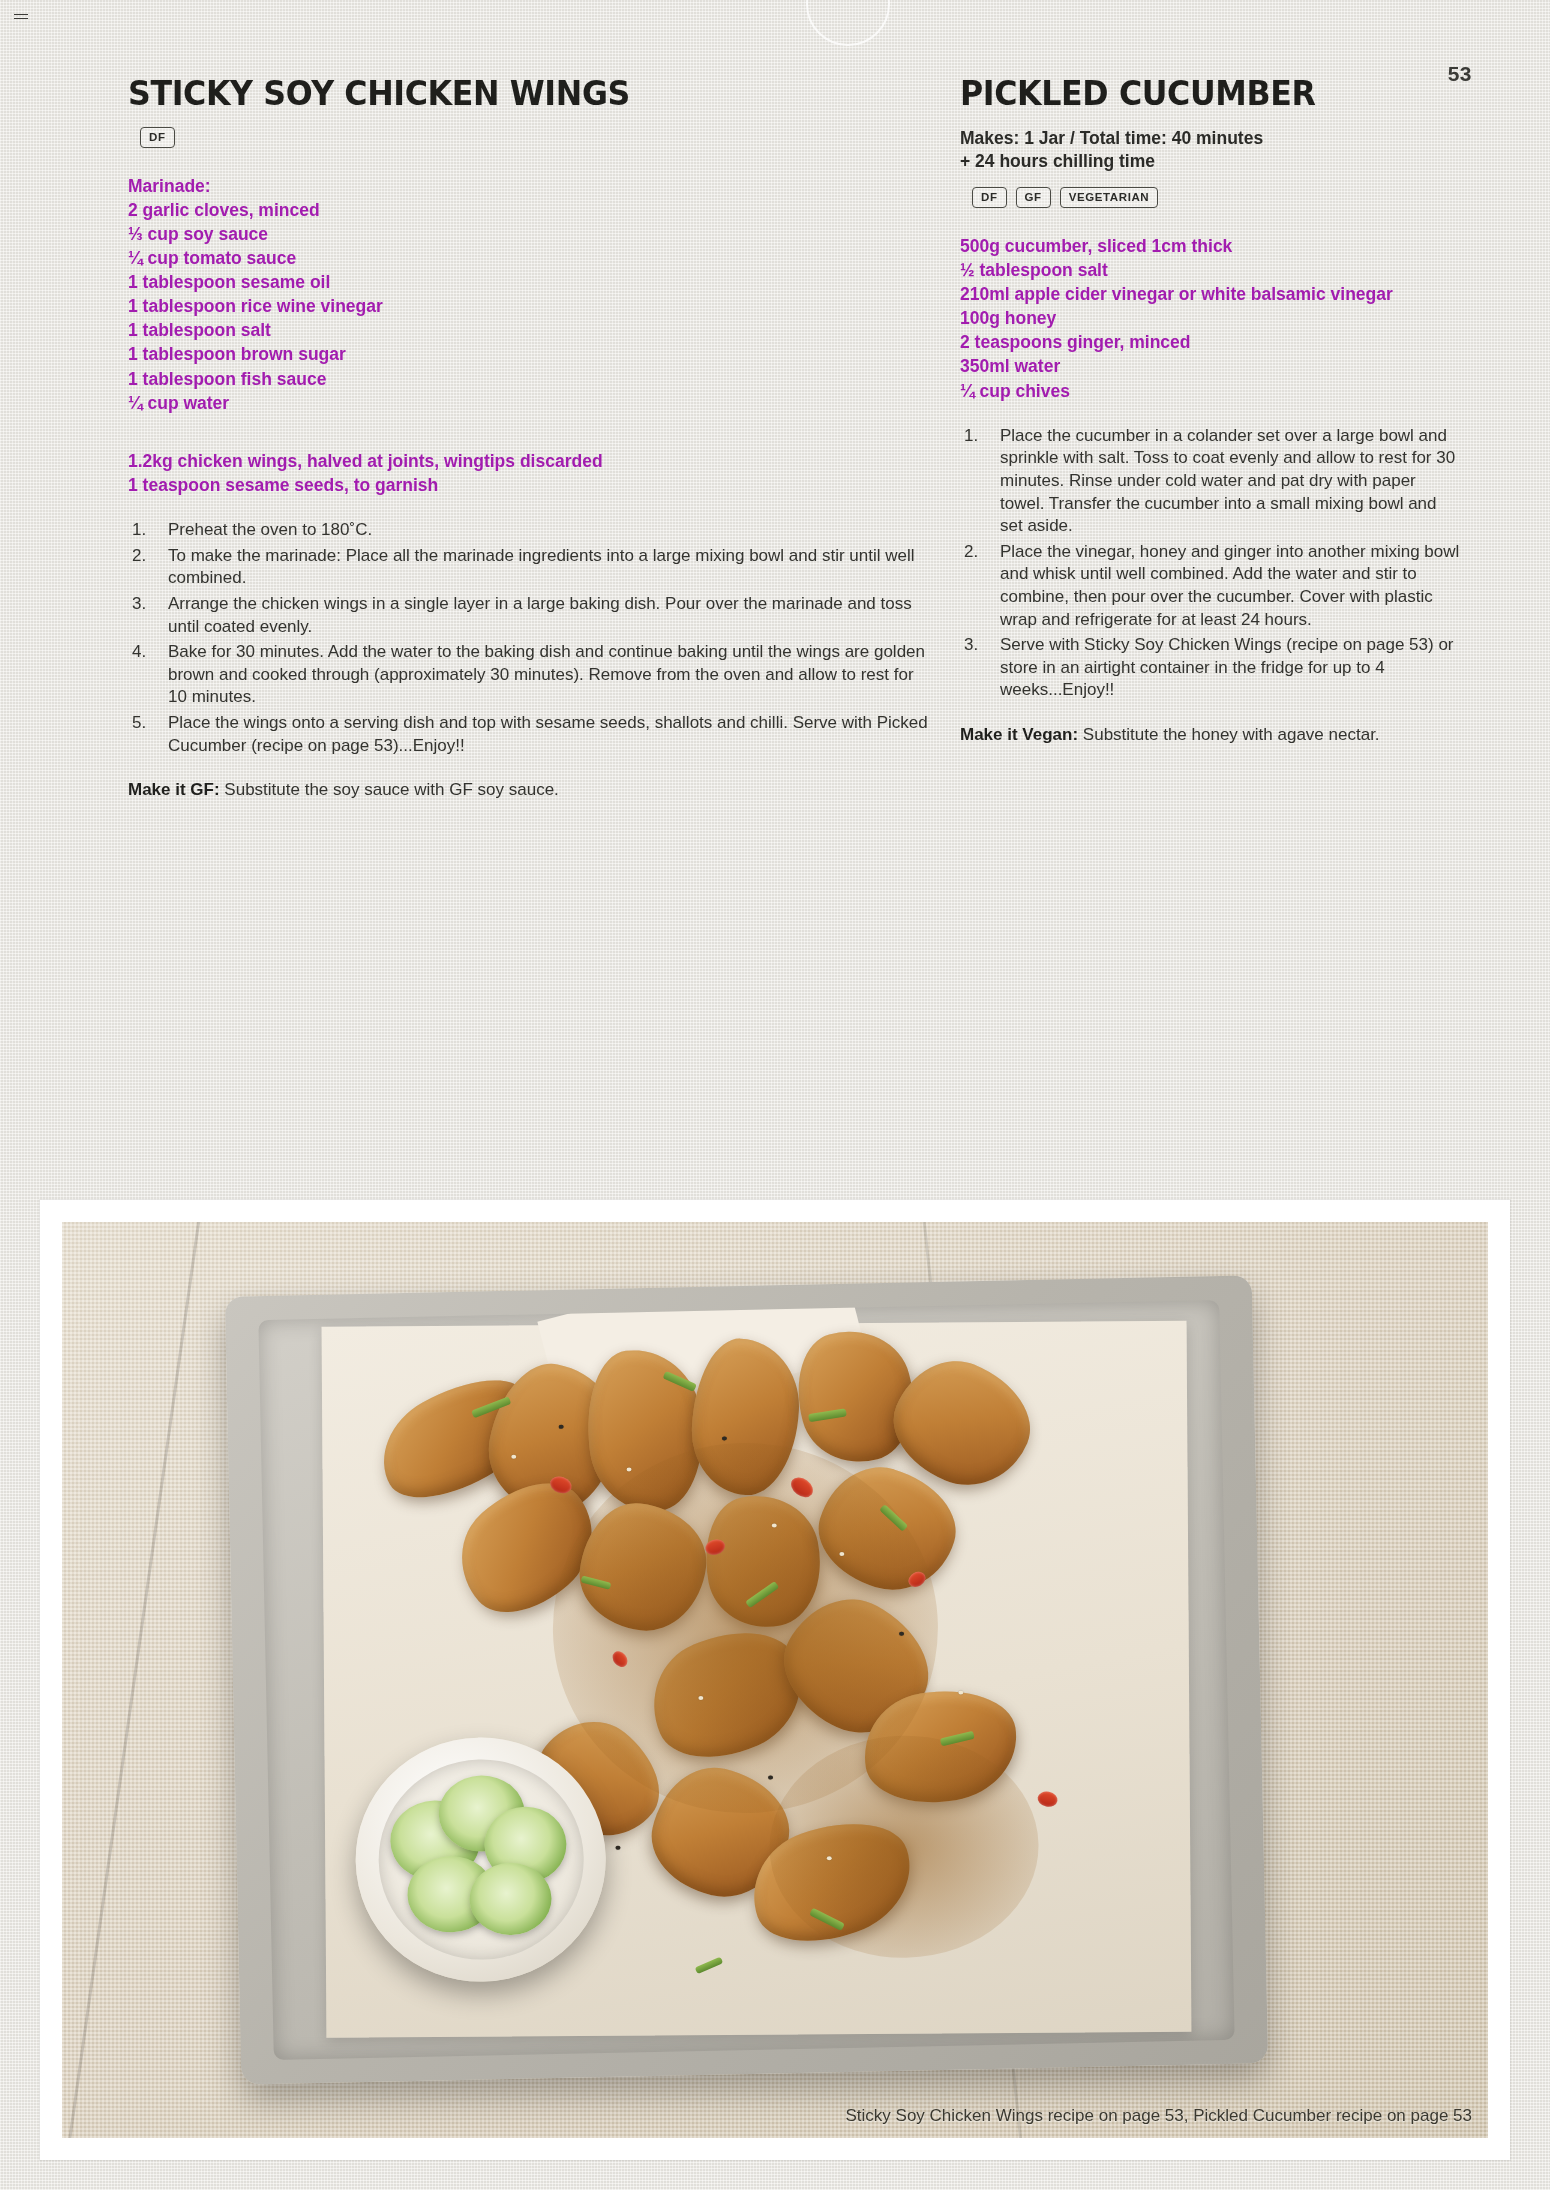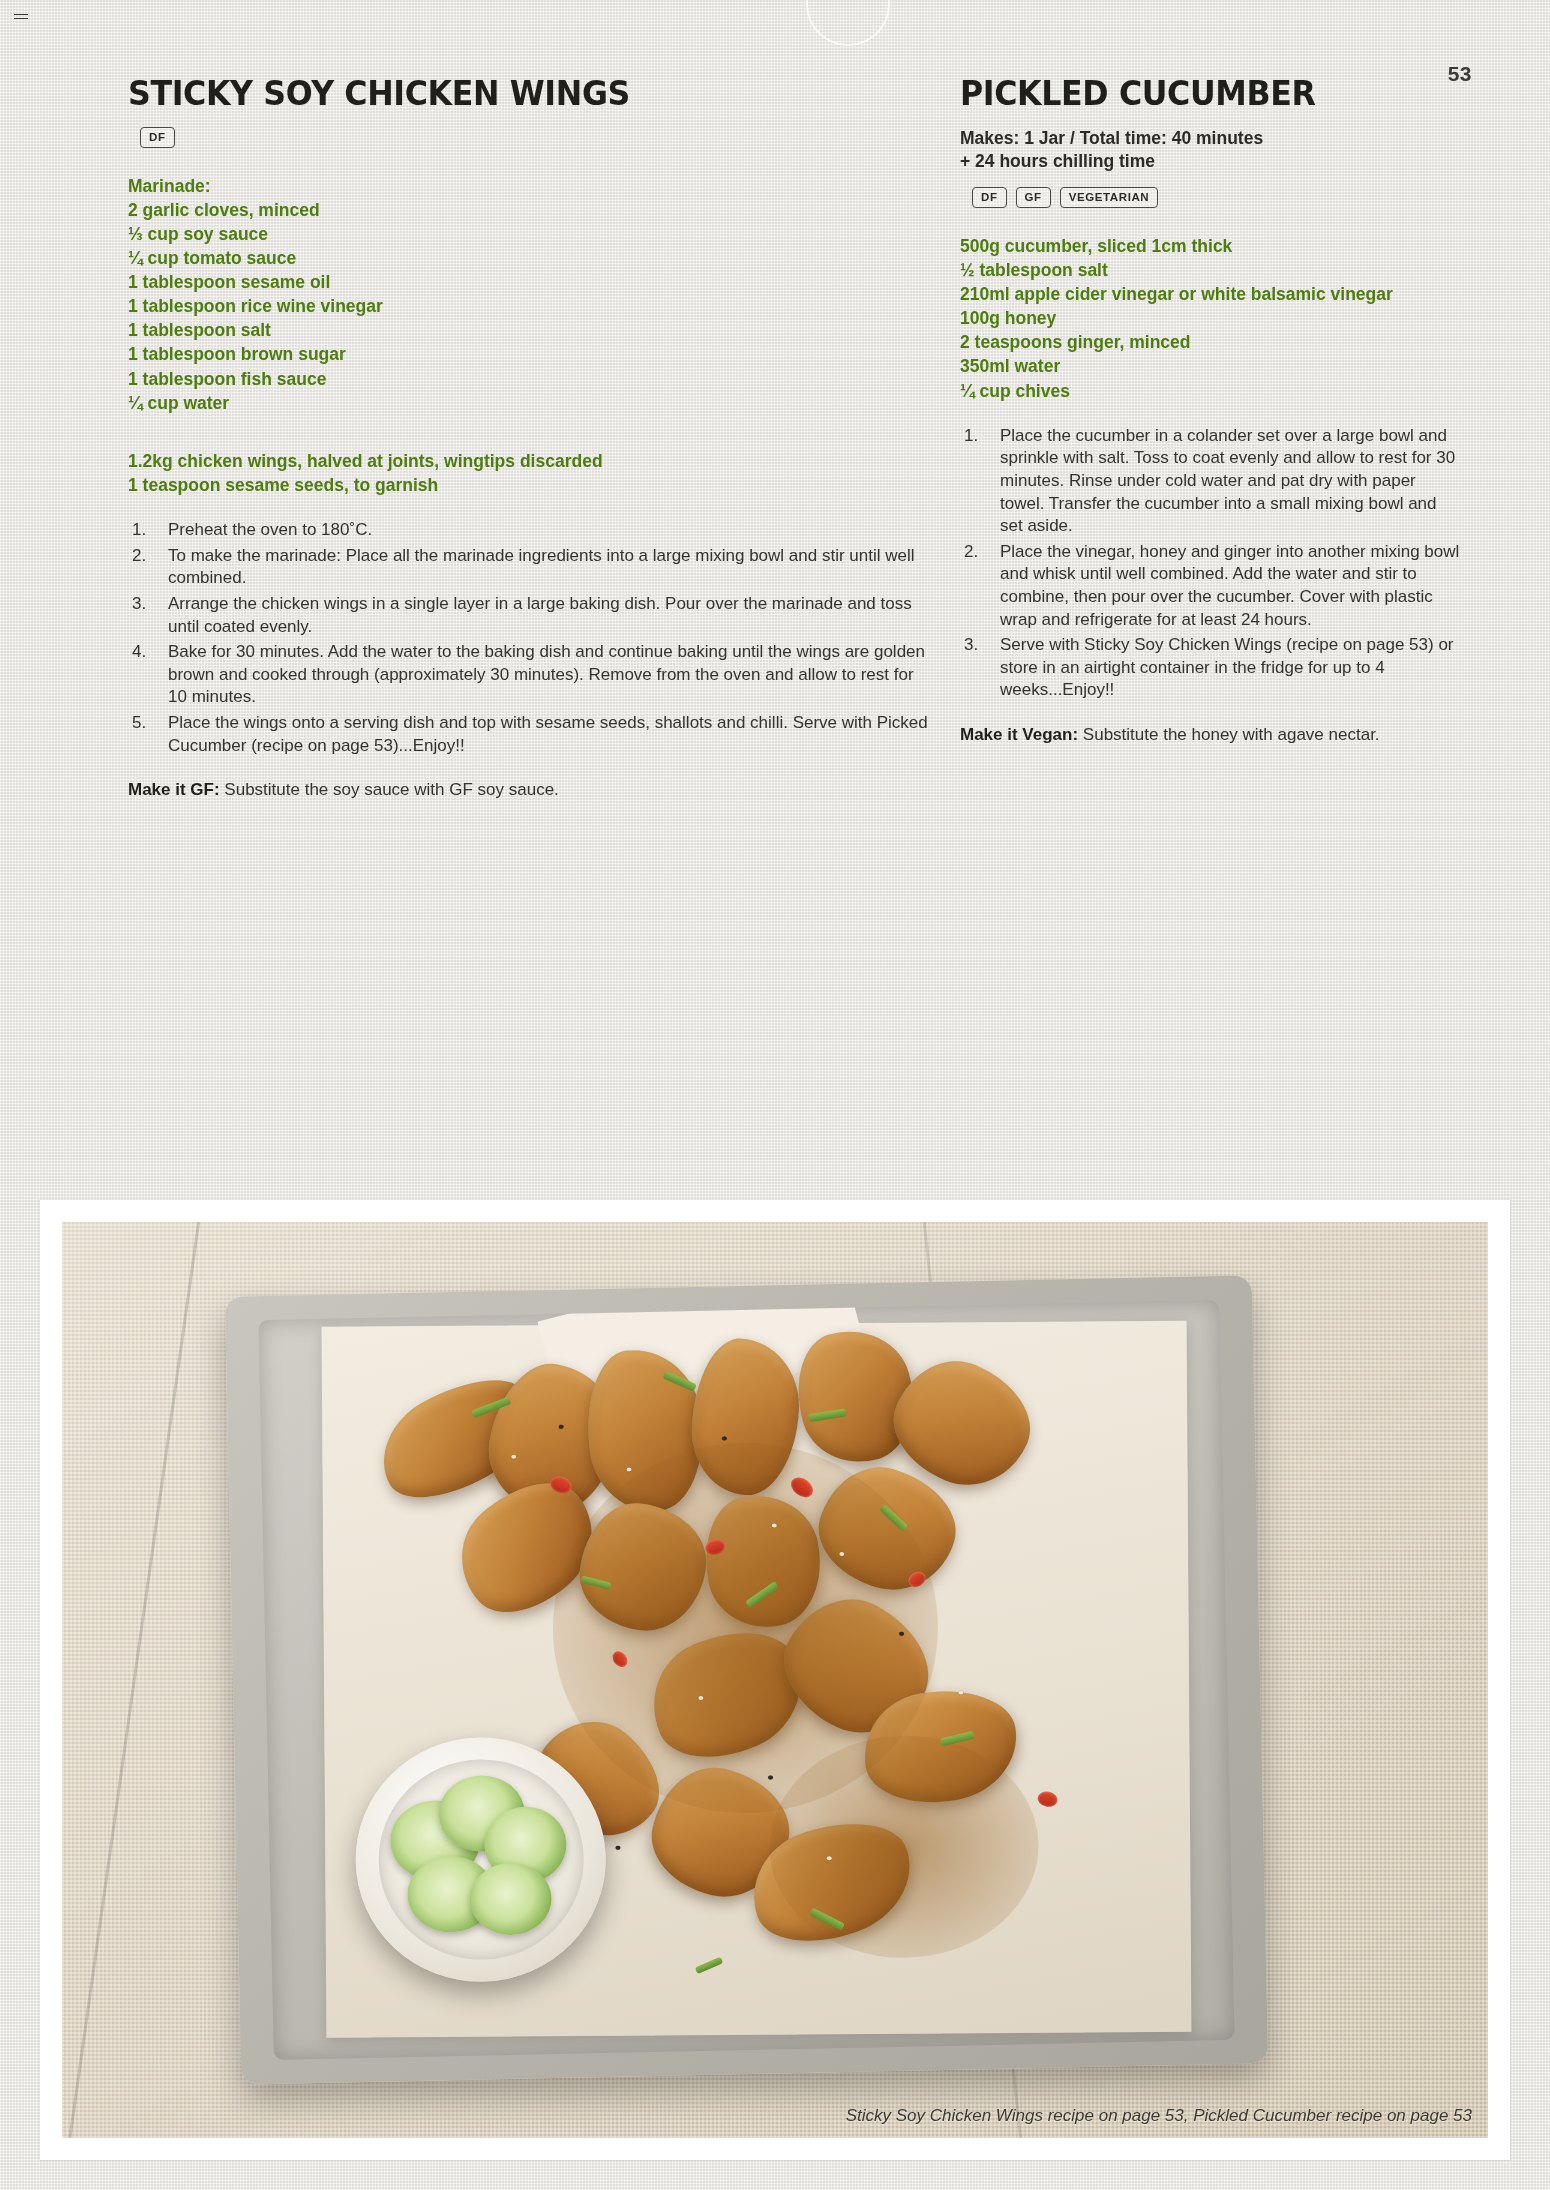--- a/index.html
+++ b/index.html
@@ -99,21 +99,21 @@
     letter-spacing: 0.6px;
     line-height: 1;
     color: #2b2b28;
     background: rgba(255,255,255,0.25);
   }
   .ingredients {
     font-size: 17.5px;
     font-weight: 700;
     line-height: 1.38;
     margin: 0 0 22px 0;
-    color: #4d7c0f;
+    color: #a21caf;
   }
   .ingredients .group-label { display:block; }
   .ingredients .line { display: block; }
   .ingredients.secondary { margin-top: 34px; }
 
   ol.steps {
     margin: 0;
     padding: 0;
     list-style: none;
     counter-reset: stepcount;
@@ -154,21 +154,20 @@
     box-shadow: 0 0 0 1px rgba(0,0,0,0.05);
   }
   .photo {
     position: absolute;
     left: 22px;
     top: 22px;
     right: 22px;
     bottom: 22px;
     overflow: hidden;
     background: #cfc7b8;
-    font-style: italic;
   }
   .cloth {
     position: absolute;
     inset: 0;
     background:
       repeating-linear-gradient(0deg, rgba(255,255,255,0.25) 0 2px, rgba(0,0,0,0.02) 2px 4px),
       repeating-linear-gradient(90deg, rgba(255,255,255,0.22) 0 2px, rgba(0,0,0,0.025) 2px 4px),
       linear-gradient(150deg, #e6ddcd 0%, #ddd2bf 40%, #cfc2aa 100%);
   }
   .cloth-seam {

